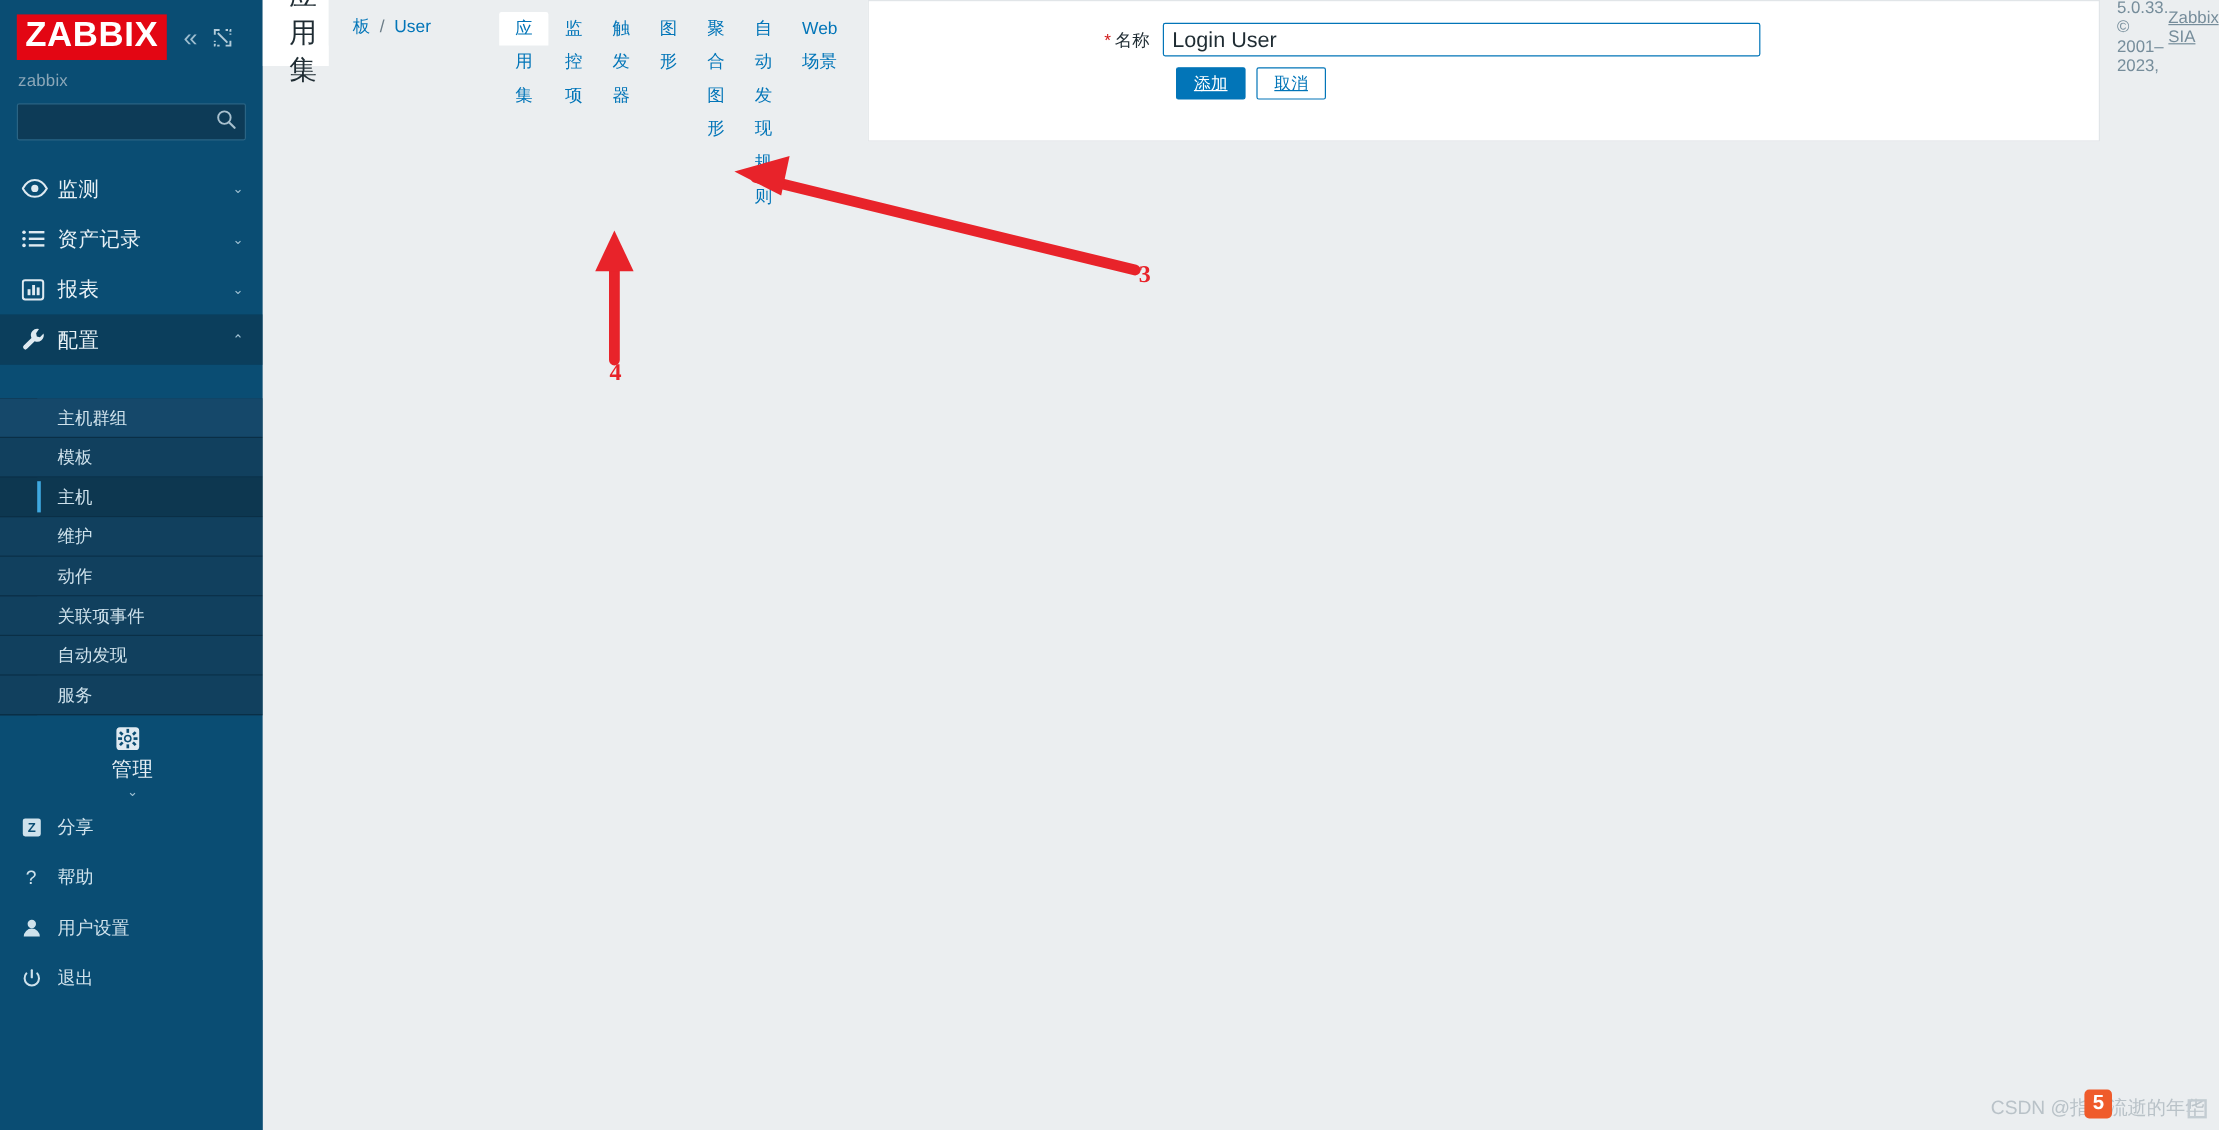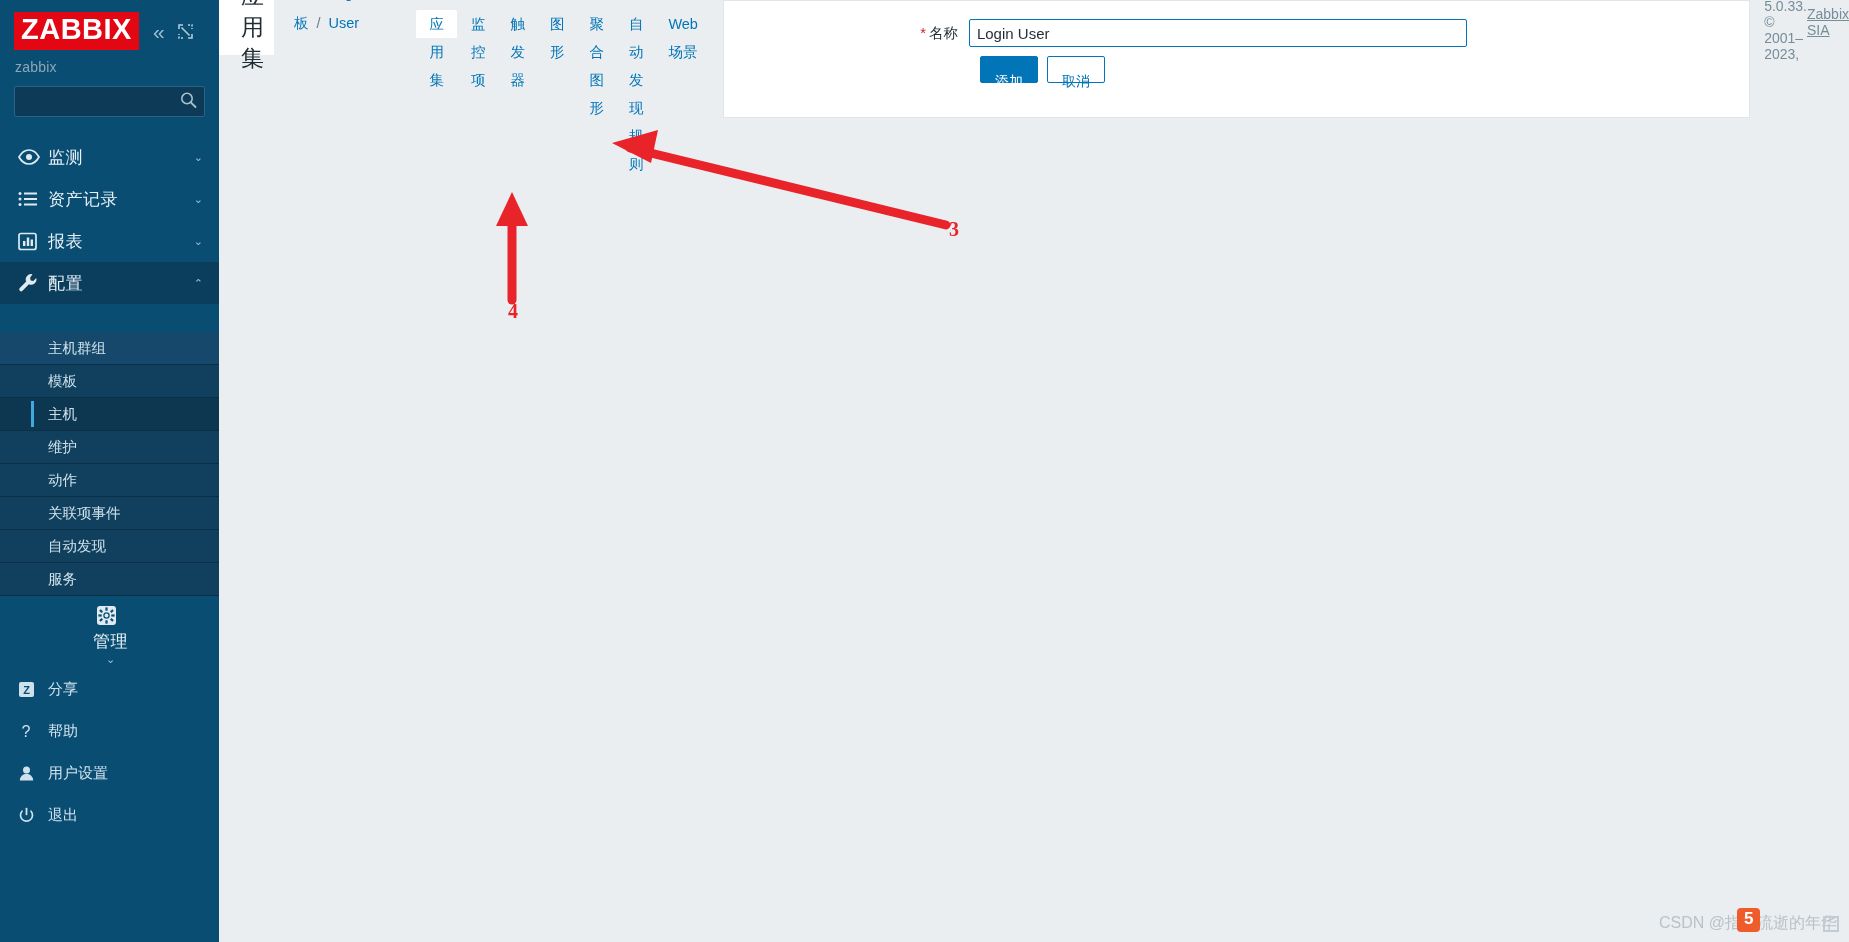--- a/index.html
+++ b/index.html
@@ -145,31 +145,32 @@
   .form-row { display: flex; align-items: center; padding: 18px 0 0 0; }
   .form-label {
     width: 245px; text-align: right; padding-right: 11px;
     font-size: 14.5px; color: #1f2c33;
   }
   .req { color: #d11d1d; margin-right: 3px; }
   .text-input {
     width: 498px; height: 28px;
     border: 1px solid #0275b8;
     border-radius: 2px;
-    font-size: 15px; color: #1f2c33;
+    font-size: 18px; color: #1f2c33;
     padding: 0 7px; outline: none;
     font-family: "Liberation Sans", sans-serif;
     background: #ffffff;
   }
   .btn-row { display: flex; gap: 9px; padding: 9px 0 0 256px; }
   .btn {
-    height: 27px; padding: 12px 14px;
+    height: 27px; padding: 0 14px;
     border-radius: 2px; font-size: 14px;
     cursor: pointer; line-height: 25px;
     font-family: "Liberation Sans", sans-serif;
+    text-decoration: underline;
   }
   .btn-primary { background: #0275b8; border: 1px solid #0275b8; color: #ffffff; }
   .btn-secondary { background: #ffffff; border: 1px solid #0275b8; color: #0275b8; }
 
   .footer {
     height: 44px; flex: 0 0 44px;
     display: flex; align-items: center; justify-content: center;
     font-size: 14px; color: #768d9b;
   }
   .footer a { color: #768d9b; text-decoration: underline; }

